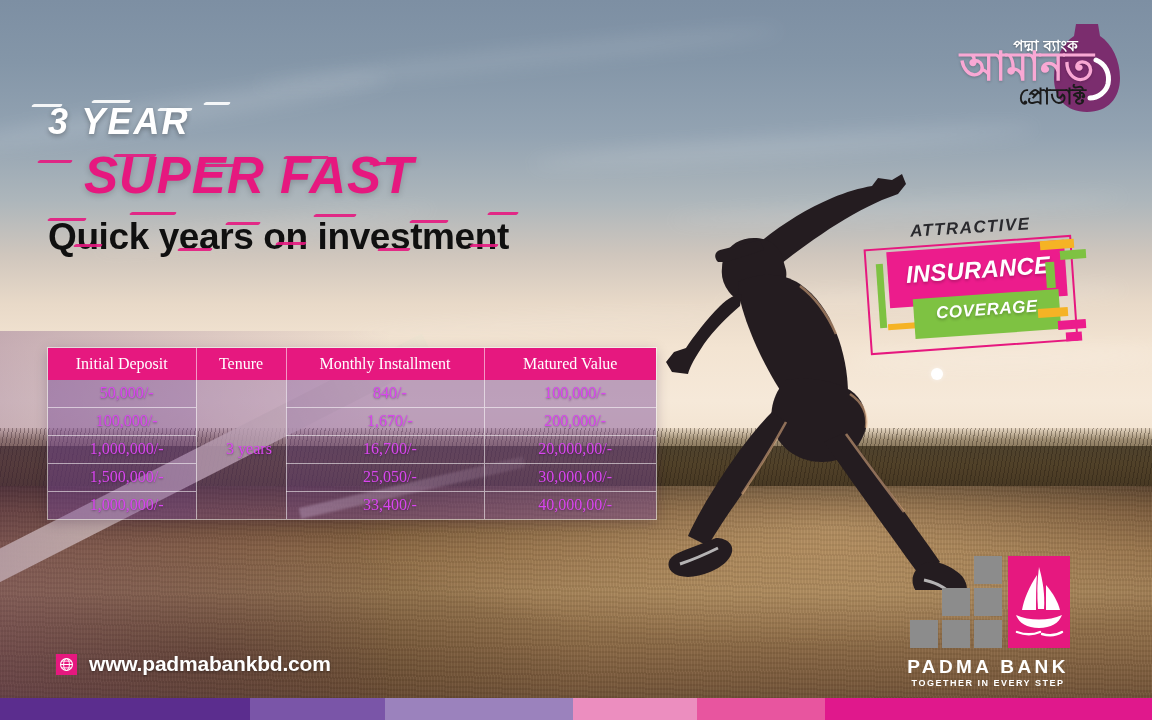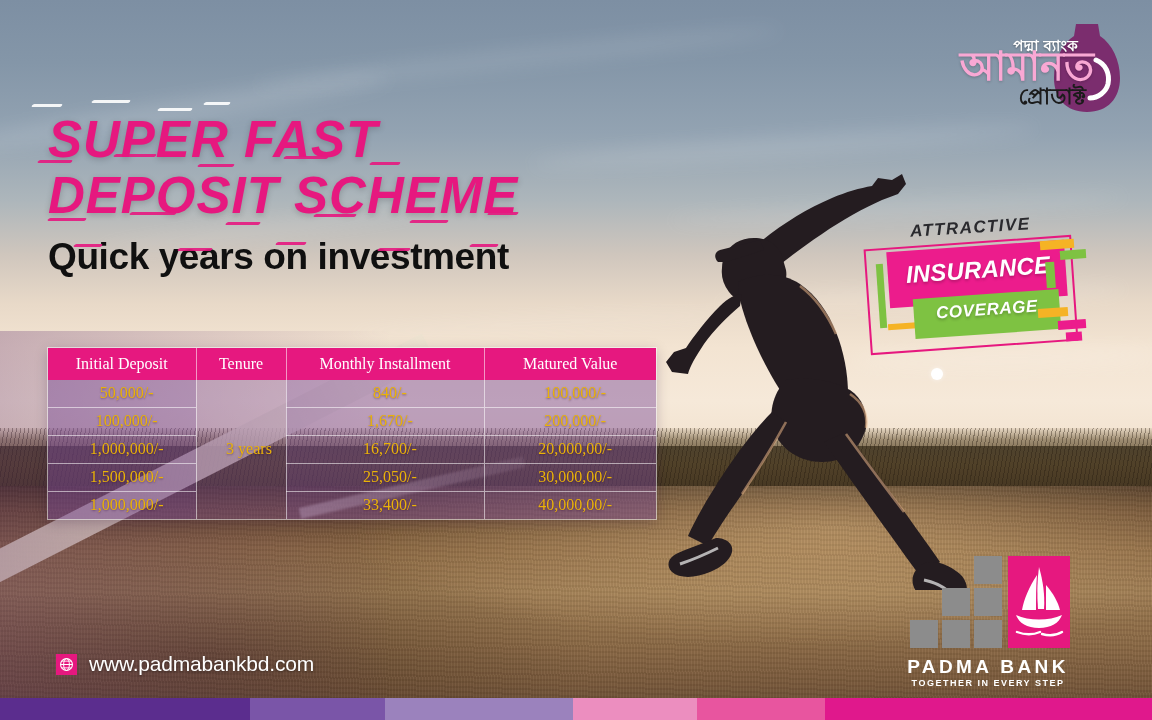--- a/index.html
+++ b/index.html
@@ -182,21 +182,21 @@
     text-shadow:0 2px 5px rgba(0,0,0,.30);
   }
   .h-main1, .h-main2 {
     position:relative;
     color:#e6187f;
     font-weight:bold; font-style:italic;
     letter-spacing:1px;
     line-height:1.02;
     text-shadow:0 2px 6px rgba(0,0,0,.18);
   }
-  .h-main1 { font-size:51px; margin-top:10px; }
+  .h-main1 { font-size:51px; margin-top:10px;margin-left:36px; }
   .h-main2 { font-size:51px; margin-top:4px; }
 
   
   .streaks { position:absolute; inset:-6px -30px; pointer-events:none; }
   .streak {
     position:absolute;
     height:3px;
     transform:skewX(-34deg);
     border-radius:2px;
     opacity:.9;
@@ -230,21 +230,21 @@
     padding:7px 8px;
     text-align:center;
     border-right:1px solid rgba(255,255,255,.55);
     white-space:nowrap;
   }
   .rate-table th:last-child { border-right:none; }
 
   .rate-table td {
     font-family:"Liberation Serif", serif;
     font-size:16px;
-    color:#eab308;
+    color:#d946ef;
     padding:4px 14px 5px 24px;
     text-align:center;
     background:rgba(120,70,150,0.45);
     border-top:1px solid rgba(255,255,255,.55);
     border-right:1px solid rgba(255,255,255,.55);
     white-space:nowrap;
     text-shadow:0 1px 2px rgba(50,10,60,.45);
   }
   .rate-table td:last-child { border-right:none; }
   .rate-table tr:first-child td { border-top:none; }
@@ -342,21 +342,21 @@
     display:flex; align-items:center; gap:12px;
   }
   .globe-box {
     width:21px; height:21px;
     background:#e6187f;
     display:flex; align-items:center; justify-content:center;
   }
   .globe-box svg { width:15px; height:15px; display:block; }
   .website-url {
     color:#ffffff;
-    font-size:21px; font-weight:normal;
+    font-size:21px; font-weight:bold;
     letter-spacing:-.2px;
     text-shadow:0 1px 3px rgba(0,0,0,.45);
   }
 
   
   .bank-logo { position:absolute; left:904px; top:572px; width:166px; height:118px; }
   .bl-marks  { position:relative; width:166px; height:78px; }
   .bl-sq {
     position:absolute;
     width:28px; height:28px;
@@ -488,22 +488,22 @@
                  C16 92 4 78 4 58 C4 40 12 24 24 16 Z" fill="#7b2d6e"></path>
         <path d="M46 40 C56 44 60 54 58 64 C56 72 48 78 40 78" fill="none" stroke="#ffffff" stroke-width="5" stroke-linecap="round"></path>
       </svg>
     </div>
     <div class="pl-bank">পদ্মা ব্যাংক</div>
     <div class="pl-amanat">আমানত</div>
     <div class="pl-product">প্রোডাক্ট</div>
   </div>
 
   <div class="headline">
+    <div class="h-year">3 YEAR</div>
     <div class="h-main1">SUPER FAST</div>
-    <div class="h-main2">DEPOSIT SCHEME</div>
     <div class="h-sub">Quick years on investment</div>
 
     <div class="streaks">
       <div class="streak white" style="left:14px;  top:6px;   width:30px;"></div>
       <div class="streak white" style="left:74px;  top:2px;   width:38px;"></div>
       <div class="streak white" style="left:140px; top:10px;  width:34px;"></div>
       <div class="streak white" style="left:186px; top:4px;   width:26px;"></div>
       <div class="streak pink" style="left:20px;  top:62px;  width:34px;"></div>
       <div class="streak pink" style="left:96px;  top:56px;  width:42px;"></div>
       <div class="streak pink" style="left:180px; top:66px;  width:36px;"></div>

